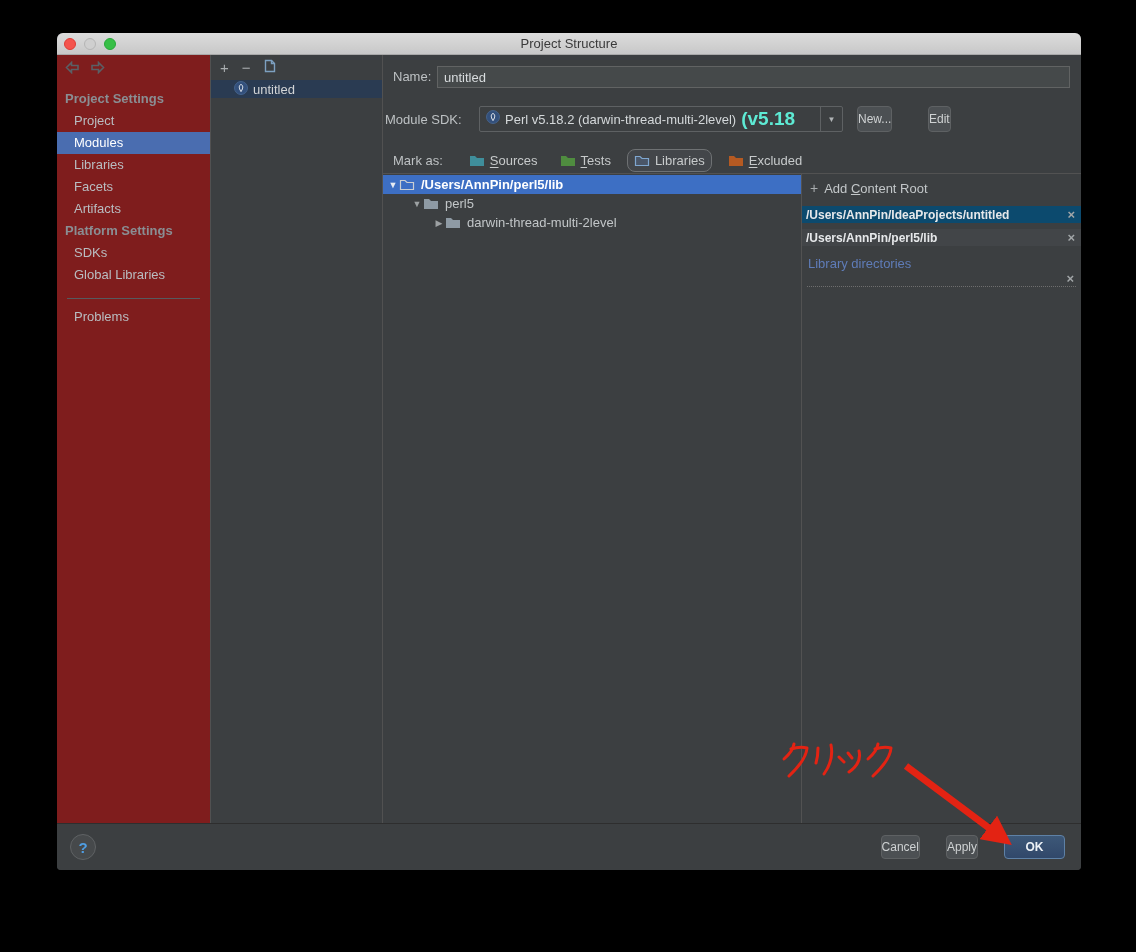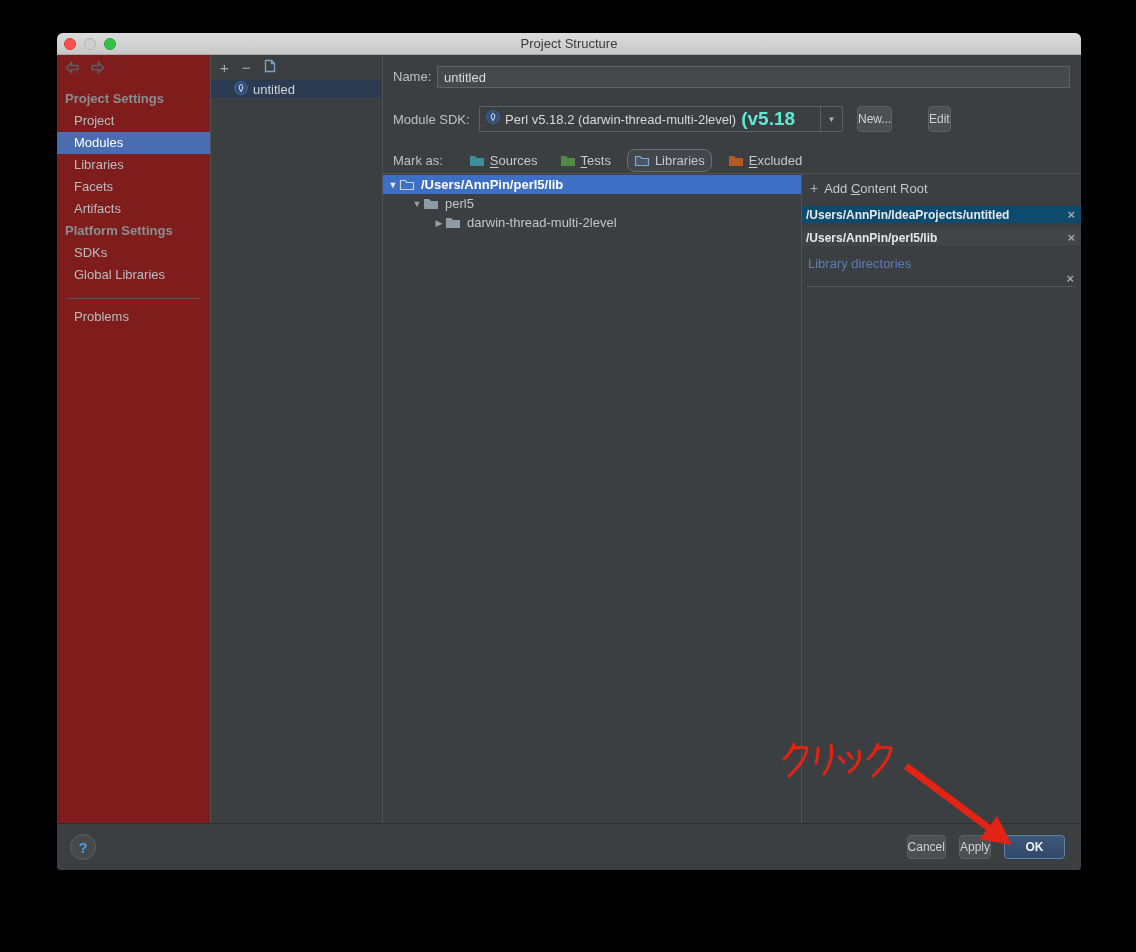--- a/index.html
+++ b/index.html
@@ -43,21 +43,21 @@
 
   .main { flex:1; position:relative; background:#3C3F41; }
 
   
   .row-name  { position:absolute; left:0; top:0; right:0; height:44px; }
   .lbl { font-size:13px; color:#BDC1C3; }
   .row-name .lbl { position:absolute; left:10px; top:14px; }
   .field { position:absolute; left:54px; top:11px; width:633px; height:22px; background:#45494A;
            border:1px solid #616363; color:#D8DCDE; font-size:13px; padding:0 6px;
            font-family:"Liberation Sans", sans-serif; }
-  .row-sdk .lbl { position:absolute; left:10px; top:57px; }
+  .row-sdk .lbl { position:absolute; left:2px; top:57px; }
   .combo { position:absolute; left:96px; top:51px; width:364px; height:26px; border:1px solid #5E6163;
            border-radius:2px; display:flex; align-items:center; overflow:hidden; }
   .combo-text { flex:1; display:flex; align-items:center; gap:5px; padding-left:6px; overflow:hidden; white-space:nowrap; }
   .combo-value { color:#D4D8DA; font-size:13px; }
   .combo-hint { color:#5eead4; font-size:19px;font-weight:bold; }
   .combo-arrow { flex:none; width:22px; align-self:stretch; border-left:1px solid #5E6163;
                  display:flex; align-items:center; justify-content:center; color:#B0B4B6; font-size:8px; }
   .btn { background:#4C5053; border:1px solid #5E6163; border-radius:4px; color:#CFD2D3;
          font-size:12px; height:26px; padding:0 0; font-family:"Liberation Sans", sans-serif; }
   .btn-new { position:absolute; left:474px; top:51px; }
@@ -94,21 +94,21 @@
   .dotted-row { position:absolute; left:5px; right:5px; top:97px; height:16px;
                 border-bottom:1px dotted #6E6E6E; display:flex; align-items:center; }
   .dotted-row .x { margin-left:auto; margin-right:2px; }
 
   
   .footer { position:absolute; left:0; right:0; bottom:0; height:47px; background:#3C3F41;
             border-top:1px solid #2E2E2E; display:flex; align-items:center; }
   .help { width:26px; height:26px; border-radius:50%; background:#46494B; border:1px solid #5F6264;
           color:#4F9EE3; font-weight:bold; font-size:15px; display:flex; align-items:center; justify-content:center;
           margin-left:13px; }
-  .foot-btns { margin-left:auto; margin-right:16px; display:flex; gap:13px; }
+  .foot-btns { margin-left:auto; margin-right:16px; display:flex; gap:26px; }
   .btn.foot { height:24px; }
   .btn.ok { background:linear-gradient(#3D5878,#31486A); border:1px solid #5E81A6; color:#ECF1F6;
             font-weight:bold; min-width:61px; }
 
   
   #overlay { position:absolute; left:0; top:0; width:1136px; height:952px; pointer-events:none; z-index:50; }
 </style>
 </head>
 <body>
 

